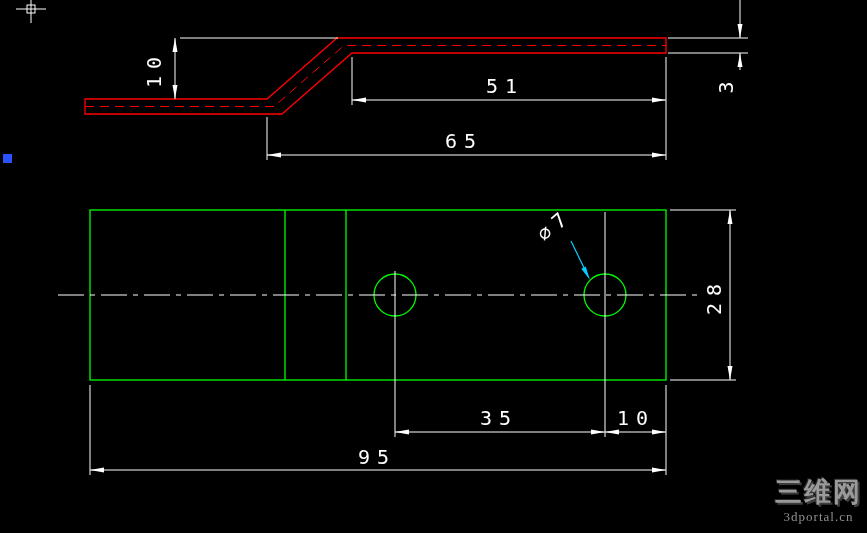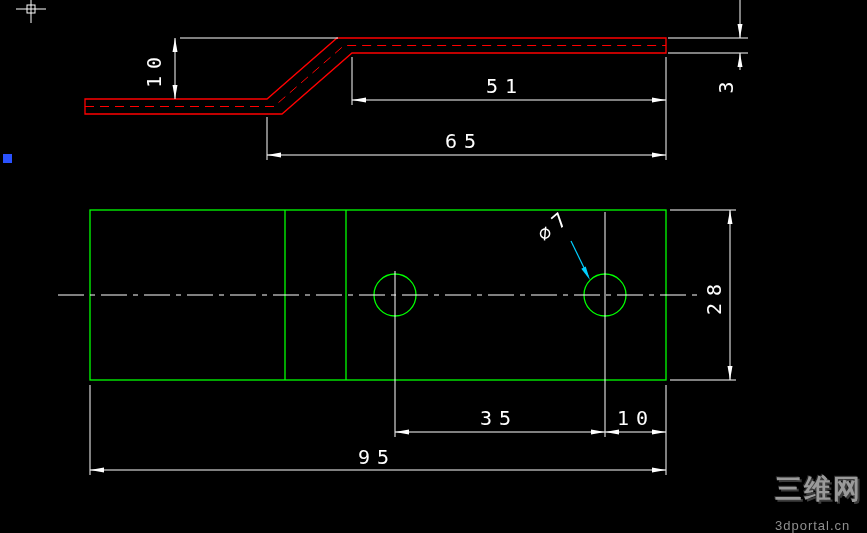--- a/index.html
+++ b/index.html
@@ -8,28 +8,28 @@
     font-family:"DejaVu Sans Mono",monospace;
   }
   .screen svg{position:absolute;left:0;top:0;}
   .dimtext{
     font-family:"DejaVu Sans Mono",monospace;
     font-size:20px;
     letter-spacing:7px;
     fill:#ffffff;
   }
   .watermark{
-    position:absolute;right:5px;bottom:0;text-align:left;
-    font-family:Liberation Sans, sans-serif;user-select:none;
+    position:absolute;right:5px;bottom:8px;text-align:center;
+    font-family:Liberation Serif, serif;user-select:none;
   }
   .wm-logo{
     font-size:27px;font-weight:bold;color:#9a9a9a;line-height:1.05;
     letter-spacing:2px;text-shadow:2px 2px 0 #3c3c3c, -1px -1px 0 #cfcfcf33;
   }
-  .wm-site{font-size:13px;color:#8f8f8f;letter-spacing:1px;margin-top:15px;}
+  .wm-site{font-size:13px;color:#8f8f8f;letter-spacing:1px;margin-top:3px;}
 </style>
 </head>
 <body>
 
 <div class="screen">
   <svg width="867" height="533" viewBox="0 0 867 533">
 
     <g stroke="#ffffff" stroke-width="1" fill="none">
       <line x1="16" y1="9" x2="46" y2="9"></line>
       <line x1="31" y1="0" x2="31" y2="23"></line>

